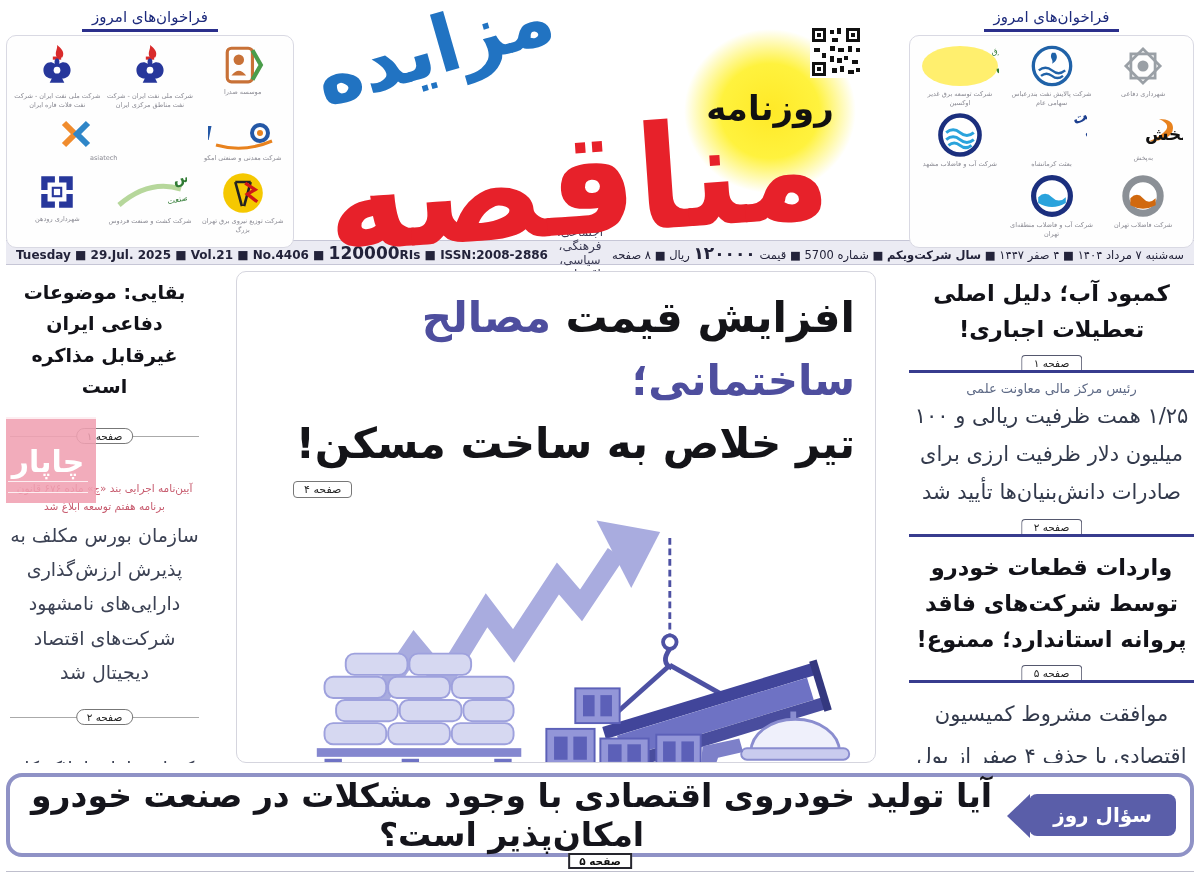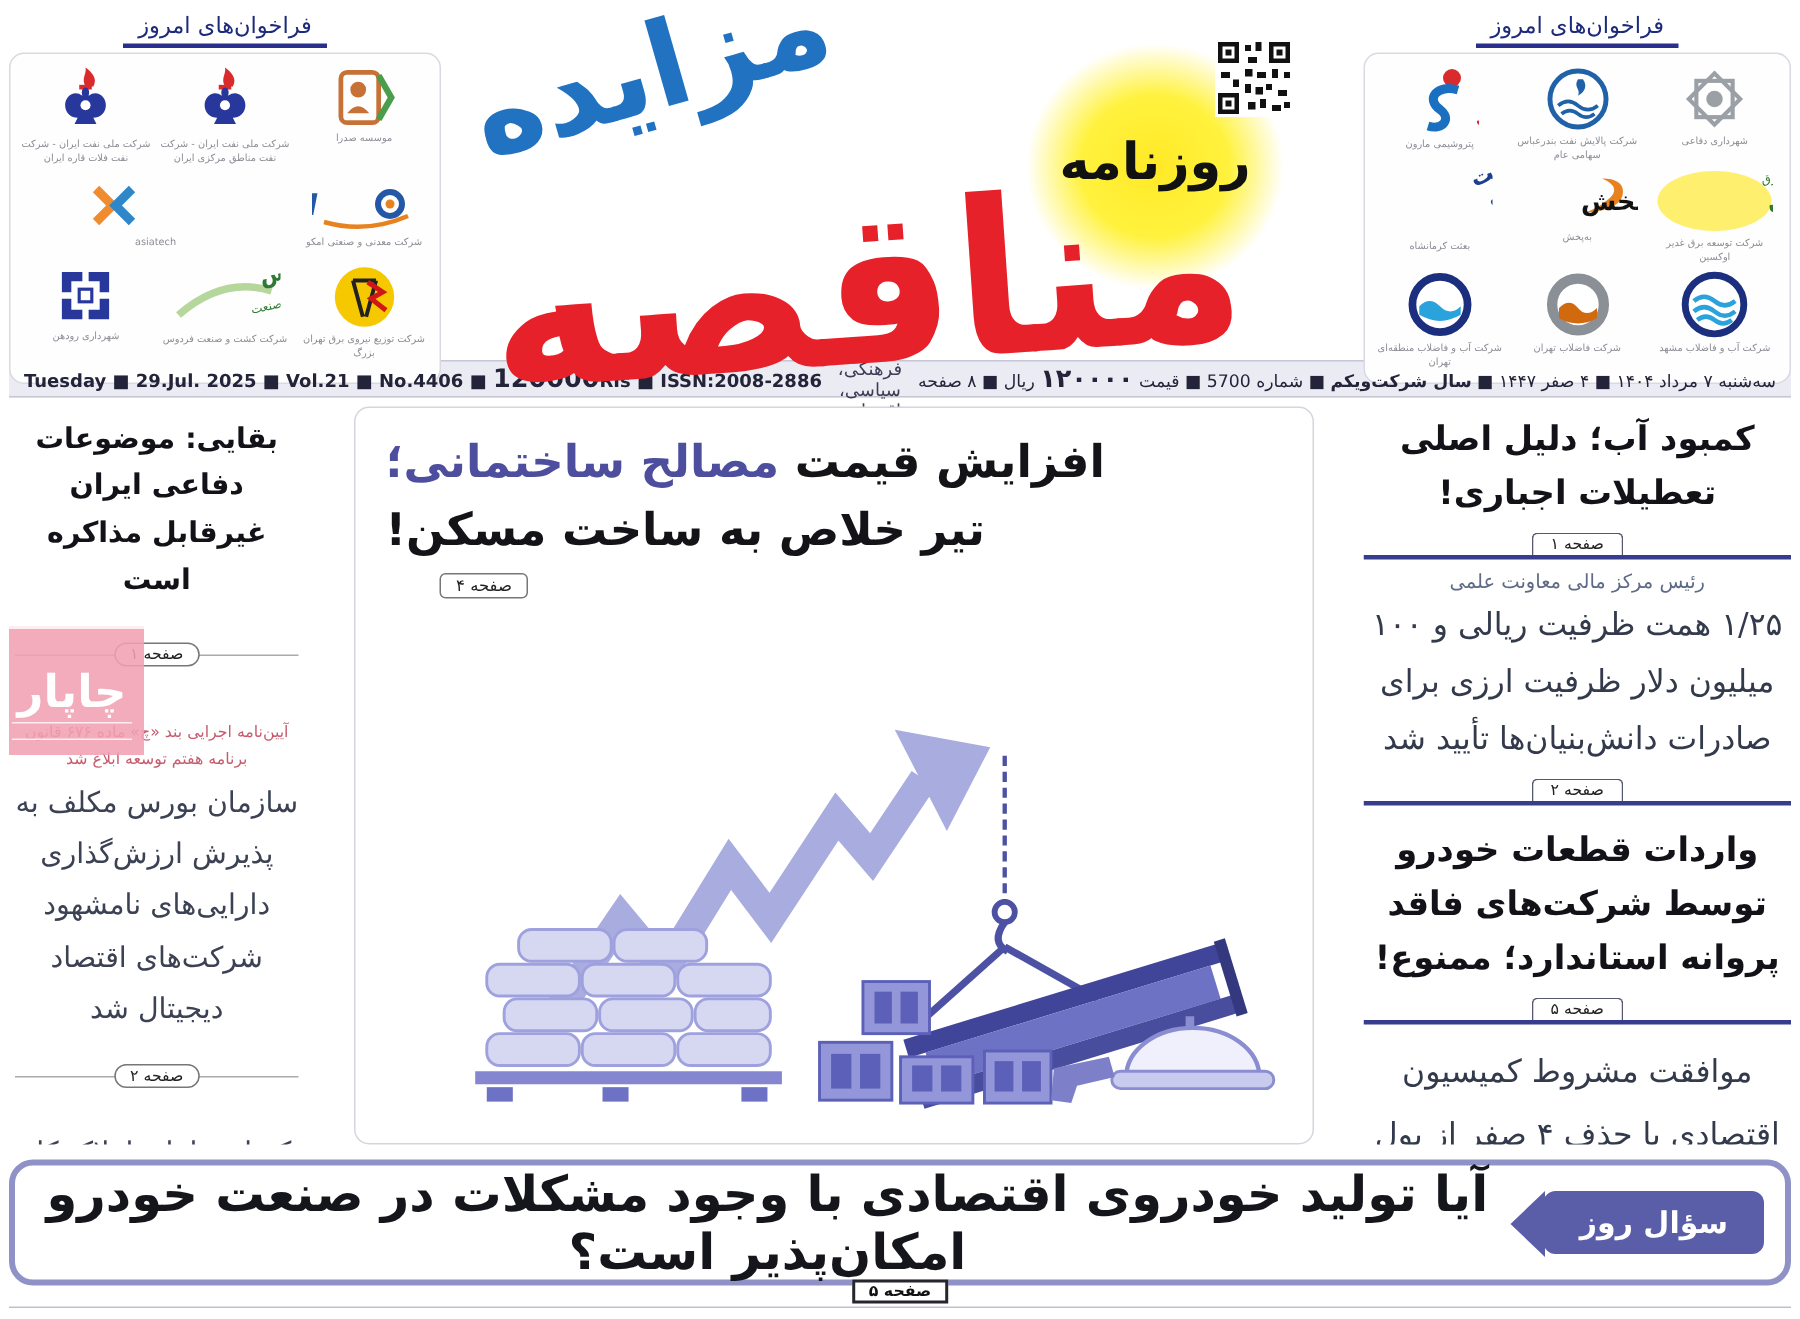--- a/index.html
+++ b/index.html
@@ -59,21 +59,21 @@
   .stamp { position:absolute; left:-6px; top:146px; width:96px; height:86px; background:rgba(240,160,178,0.88);
     display:flex; align-items:center; justify-content:center; z-index:3;
     border-top:2px solid rgba(255,255,255,.8); }
   .stamp span { color:#fff; font-size:30px; font-weight:bold; letter-spacing:2px; }
   .stamp::after { content:""; position:absolute; left:8px; right:8px; bottom:10px; border-top:1.5px solid rgba(255,255,255,.8);
     height:10px; border-bottom:1.5px solid rgba(255,255,255,.8); }
 
   
   .main-panel { border:1px solid #d5d5de; border-radius:10px; background:#fff; direction:rtl;
     display:flex; flex-direction:column; padding:14px 20px 6px; overflow:hidden; }
-  .headline { text-align:left; font-size:30px; font-weight:bold; color:#141418; line-height:1.5; }
+  .headline { text-align:right; font-size:42px; font-weight:bold; color:#141418; line-height:1.5; }
   .headline .accent { color:#4e4e9e; }
   .main-pbadge { align-self:flex-end; margin-left:36px; margin-top:6px; background:#fff;
     border:1px solid #777; border-radius:4px; font-size:11px; padding:1px 10px; color:#222; cursor:pointer; }
   .illus { flex:1; display:flex; align-items:flex-end; justify-content:center; }
 
   
   .r-title-bold { font-size:22.5px; font-weight:bold; color:#121218; text-align:center; line-height:1.6; padding:4px 0 2px; cursor:pointer; }
   .r-kicker { font-size:13px; color:#5e6a86; text-align:center; margin-top:2px; }
   .r-title-reg { font-size:21px; font-weight:normal; color:#333a4c; text-align:center; line-height:1.8; padding:2px 0; cursor:pointer; }
 
@@ -232,28 +232,20 @@
           <div class="cap">شهرداری دفاعی</div>
         </div>
         <div class="logo-cell">
           <svg width="44" height="44" viewBox="0 0 40 40">
             <circle cx="20" cy="20" r="17" fill="#fff" stroke="#2062a8" stroke-width="3"></circle>
             <path d="M20 8 c-3 5 2 6 0 10 4-2 6-6 3-10 z" fill="#2062a8"></path>
             <path d="M8 24 q6 -5 12 0 t12 0 M10 29 q5 -4 10 0 t10 0" stroke="#2062a8" stroke-width="2.2" fill="none"></path>
           </svg>
           <div class="cap">شرکت پالایش نفت بندرعباس سهامی عام</div>
         </div>
-        <div class="logo-cell">
-          <svg width="52" height="46" viewBox="0 0 52 46">
-            <circle cx="34" cy="8" r="6" fill="#d92b2b"></circle>
-            <path d="M38 16 c-14 -4 -22 6 -12 13 8 6 2 14 -8 11" stroke="#1a6fc0" stroke-width="6" fill="none"></path>
-            <text x="50" y="42" font-size="8" fill="#d92b2b" font-weight="bold" text-anchor="end" direction="rtl" transform="rotate(-10 30 38)" font-family="DejaVu Sans, sans-serif">پتروشیمی مارون</text>
-          </svg>
-          <div class="cap">پتروشیمی مارون</div>
-        </div>
 
         <div class="logo-cell">
           <svg width="78" height="44" viewBox="0 0 78 44">
             <ellipse cx="39" cy="22" rx="38" ry="20" fill="#ffe93e" opacity="0.75"></ellipse>
             <text x="72" y="15" font-size="8" fill="#2f7a33" text-anchor="end" direction="rtl" transform="rotate(-8 39 22)" font-family="DejaVu Sans, sans-serif">شرکت توسعه برق</text>
             <text x="74" y="32" font-size="13" font-weight="bold" fill="#2f7a33" text-anchor="end" direction="rtl" transform="rotate(-8 39 22)" font-family="DejaVu Sans, sans-serif">غدیر اوکسین</text>
           </svg>
           <div class="cap">شرکت توسعه برق غدیر اوکسین</div>
         </div>
         <div class="logo-cell">

